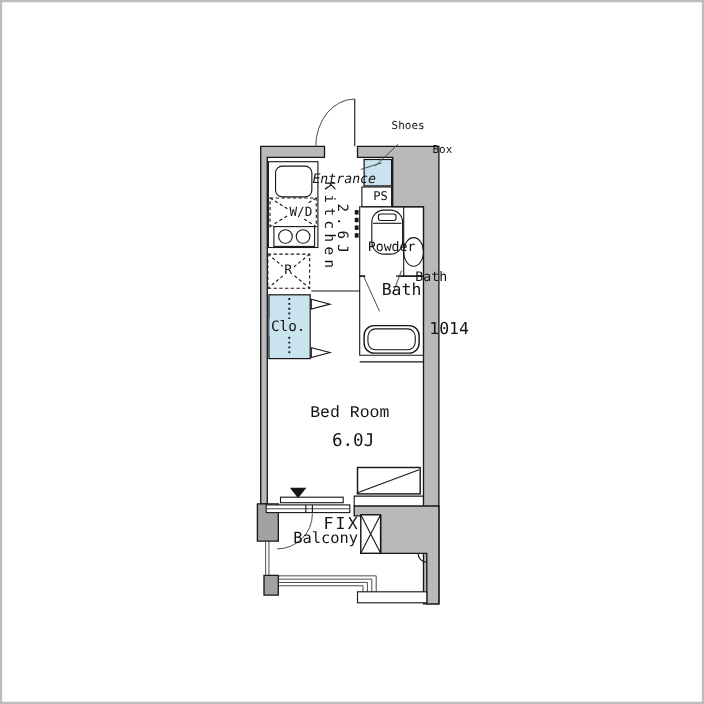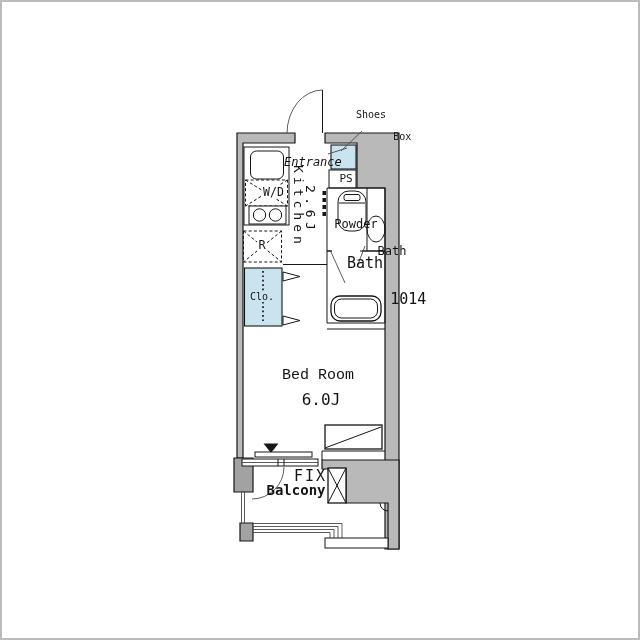--- a/index.html
+++ b/index.html
@@ -136,28 +136,28 @@
 
   <div class="lbl ctr" style="left:329px;top:173px;width:34px;font-size:11px;">PS</div>
 
   <div class="lbl rot" style="left:305px;top:165px;font-size:13px;letter-spacing:4px;">Kitchen</div>
   <div class="lbl rot" style="left:317px;top:185px;font-size:13px;letter-spacing:4.5px;">2.6J</div>
 
   <div class="lbl ctr" style="left:245.5px;top:186px;width:56px;font-size:11.5px;"><span class="halo">W/D</span></div>
 
   <div class="lbl ctr" style="left:243px;top:239px;width:38px;font-size:12px;"><span class="halo">R</span></div>
 
-  <div class="lbl ctr" style="left:244px;top:291px;width:36px;font-size:10px;"><span class="halob">Clo.</span></div>
+  <div class="lbl ctr" style="left:244px;top:291px;width:36px;font-size:13px;"><span class="halob">Clo.</span></div>
 
   <div class="lbl ctr" style="left:327px;top:218px;width:58px;font-size:12px;"><span>Powder</span><br>
        <span>Bath</span></div>
 
   <div class="lbl ctr" style="left:327px;top:254px;width:76px;font-size:15px;line-height:1.2;"><span>Bath</span><br>
        <span>1014</span></div>
 
   <div class="lbl ctr" style="left:270px;top:368px;width:96px;font-size:15px;font-family:Liberation Mono, monospace;">Bed Room</div>
   <div class="lbl ctr" style="left:281px;top:391px;width:80px;font-size:16px;">6.0J</div>
 
   <div class="lbl" style="left:294px;top:468px;font-size:15px;letter-spacing:2px;">FIX</div>
 
-  <div class="lbl ctr" style="left:260px;top:483px;width:72px;font-size:14px;font-weight:bold;">Balcony</div>
+  <div class="lbl ctr" style="left:260px;top:483px;width:72px;font-size:14px;">Balcony</div>
 
 </div>
 
 </body></html>

